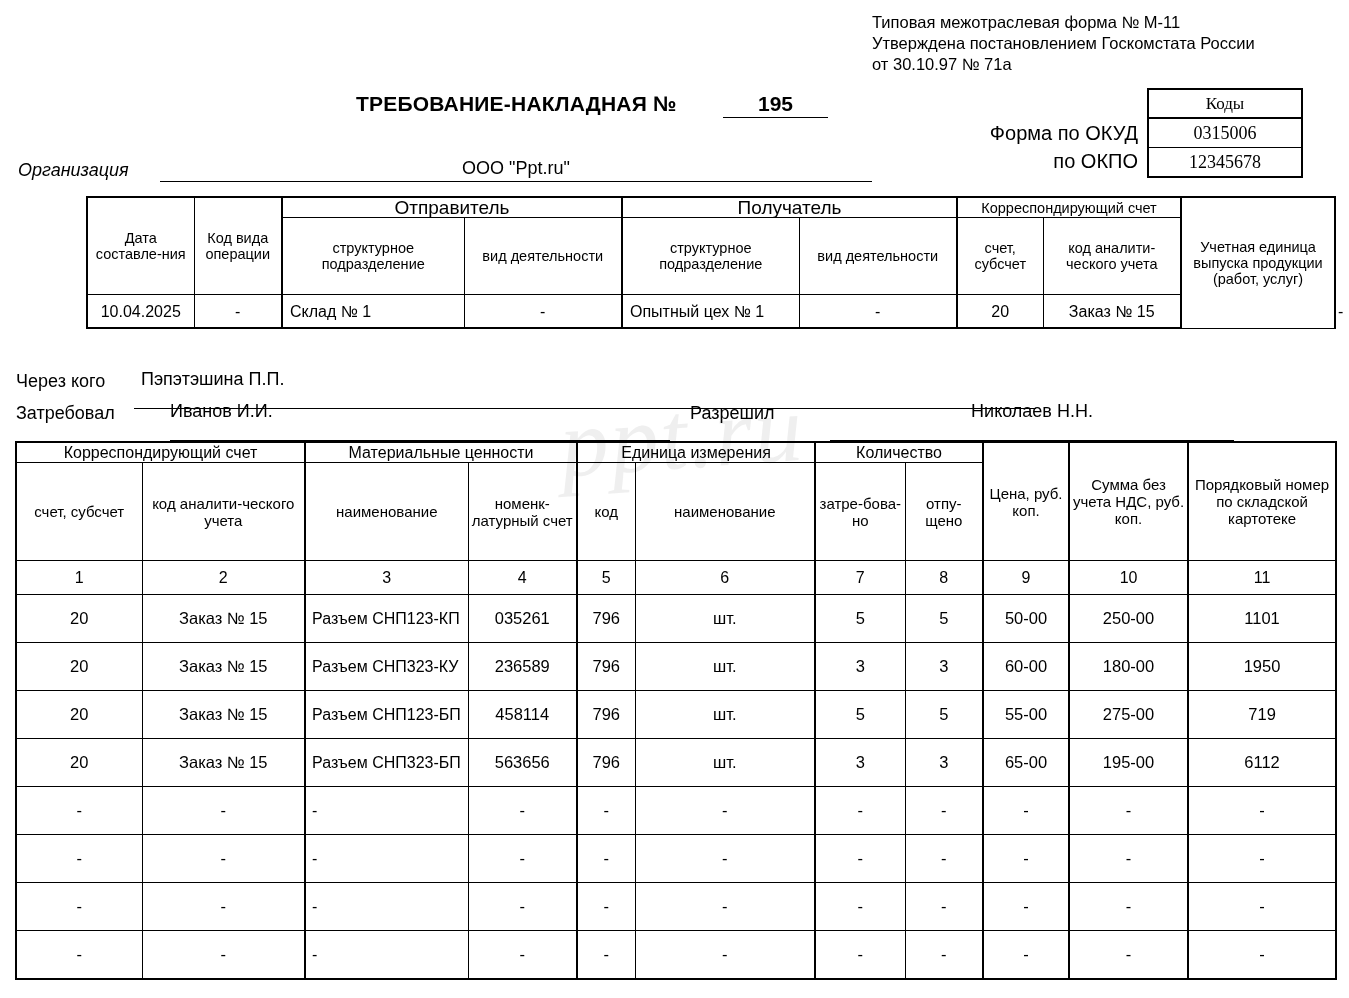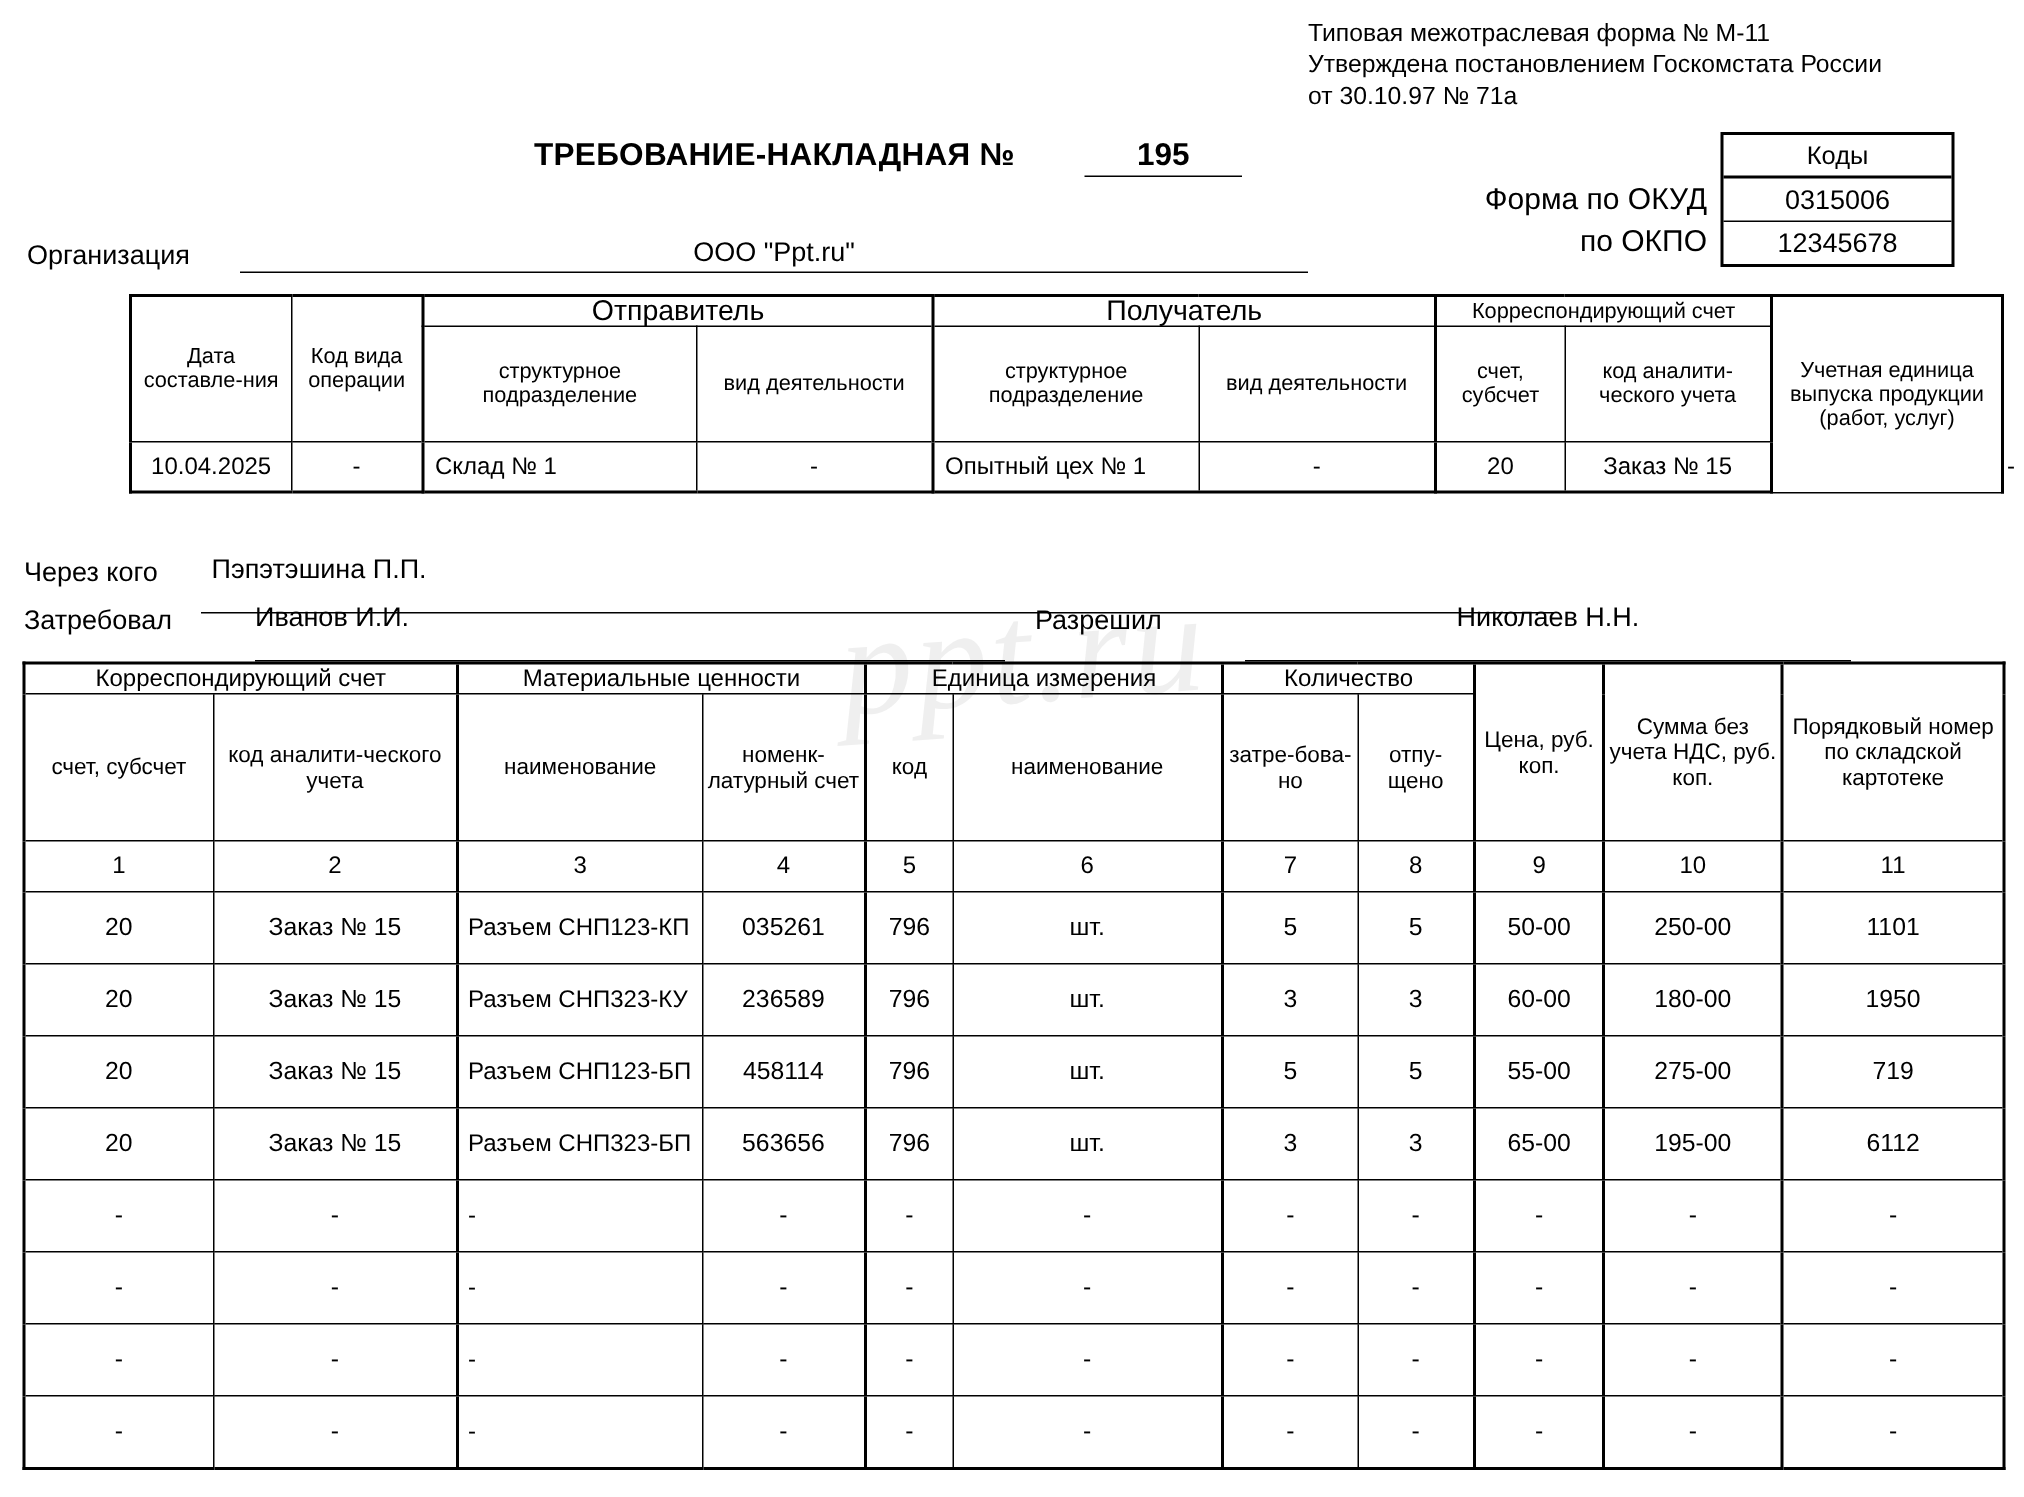--- a/index.html
+++ b/index.html
@@ -68,20 +68,21 @@
   }
 
   
   .codes-box {
     position: absolute;
     left: 1147px;
     top: 88px;
     width: 156px;
     border: 2.5px solid #000;
     box-sizing: border-box;
+    font-family: Liberation Serif, serif;
   }
   .codes-title {
     height: 27px;
     line-height: 27px;
     text-align: center;
     font-size: 17px;
     border-bottom: 2.5px solid #000;
   }
   .codes-cell {
     height: 28px;
@@ -99,20 +100,21 @@
   }
   #lbl-okud { left: 900px; top: 122px; width: 238px; }
   #lbl-okpo { left: 900px; top: 150px; width: 238px; }
 
   
   .org-label {
     position: absolute;
     left: 18px;
     top: 160px;
     font-size: 18px;
+    font-style: italic;
   }
   .org-line {
     position: absolute;
     left: 160px;
     top: 158px;
     width: 712px;
     border-bottom: 1.4px solid #000;
     text-align: center;
     font-size: 18px;
     padding-bottom: 2px;

